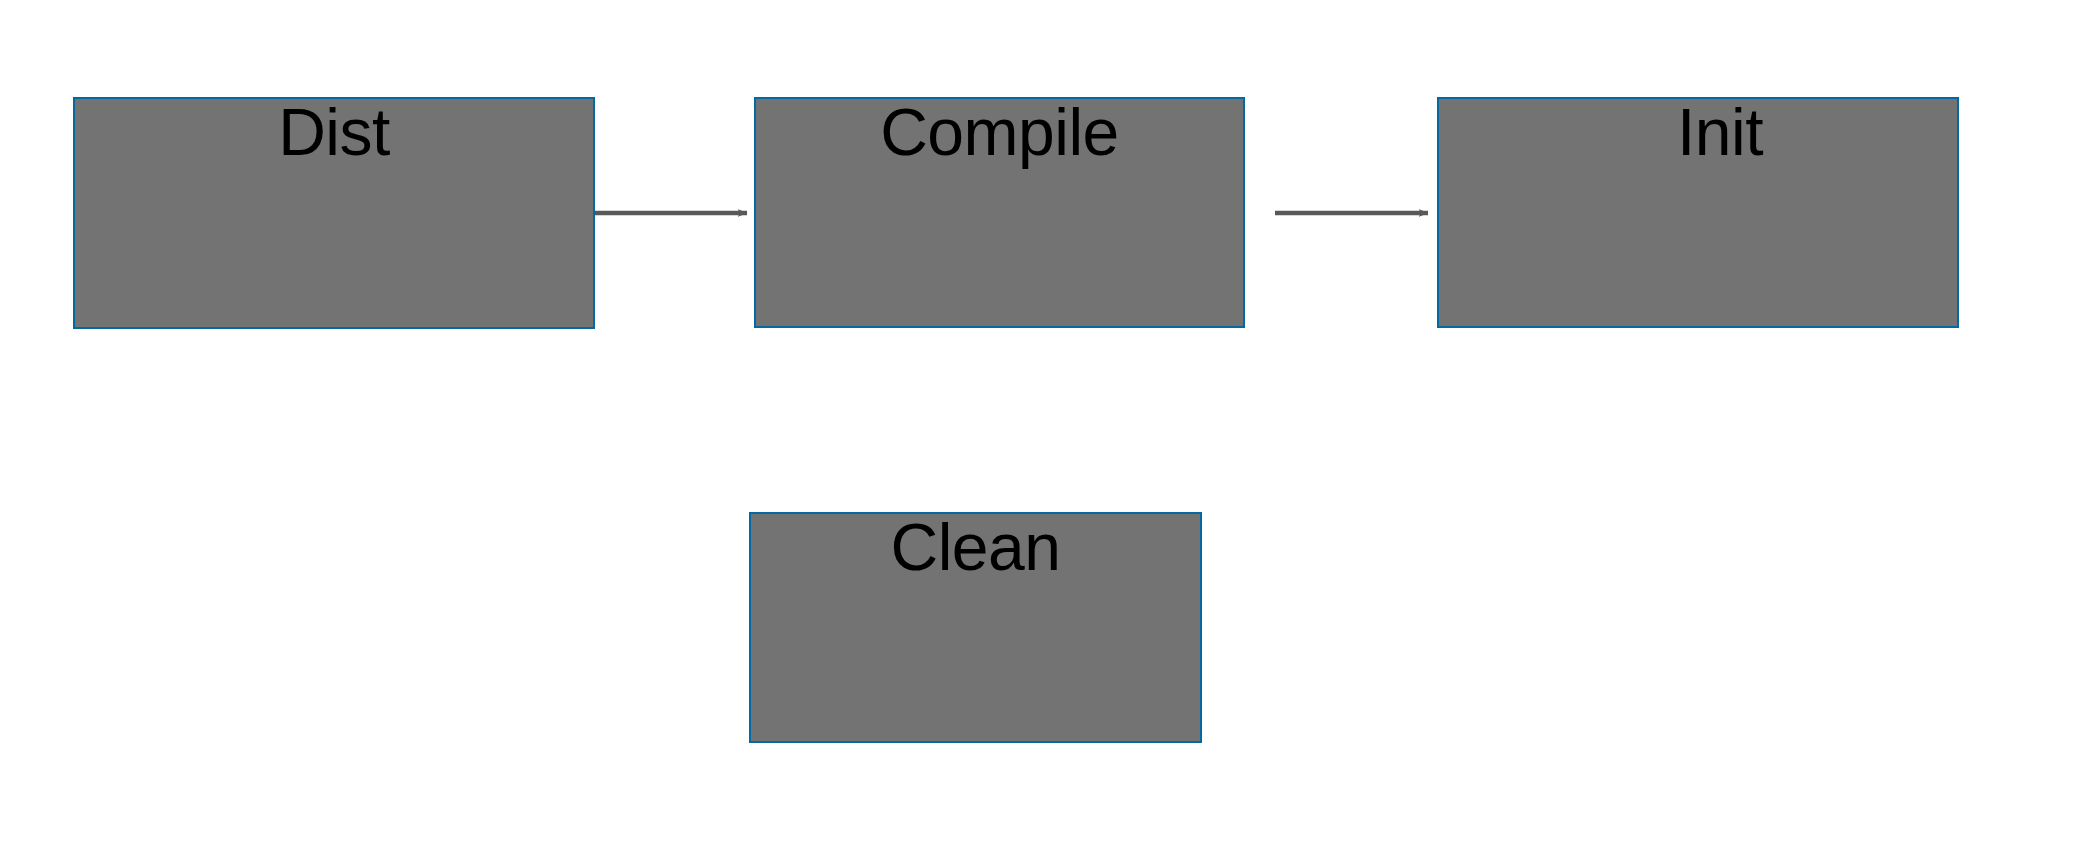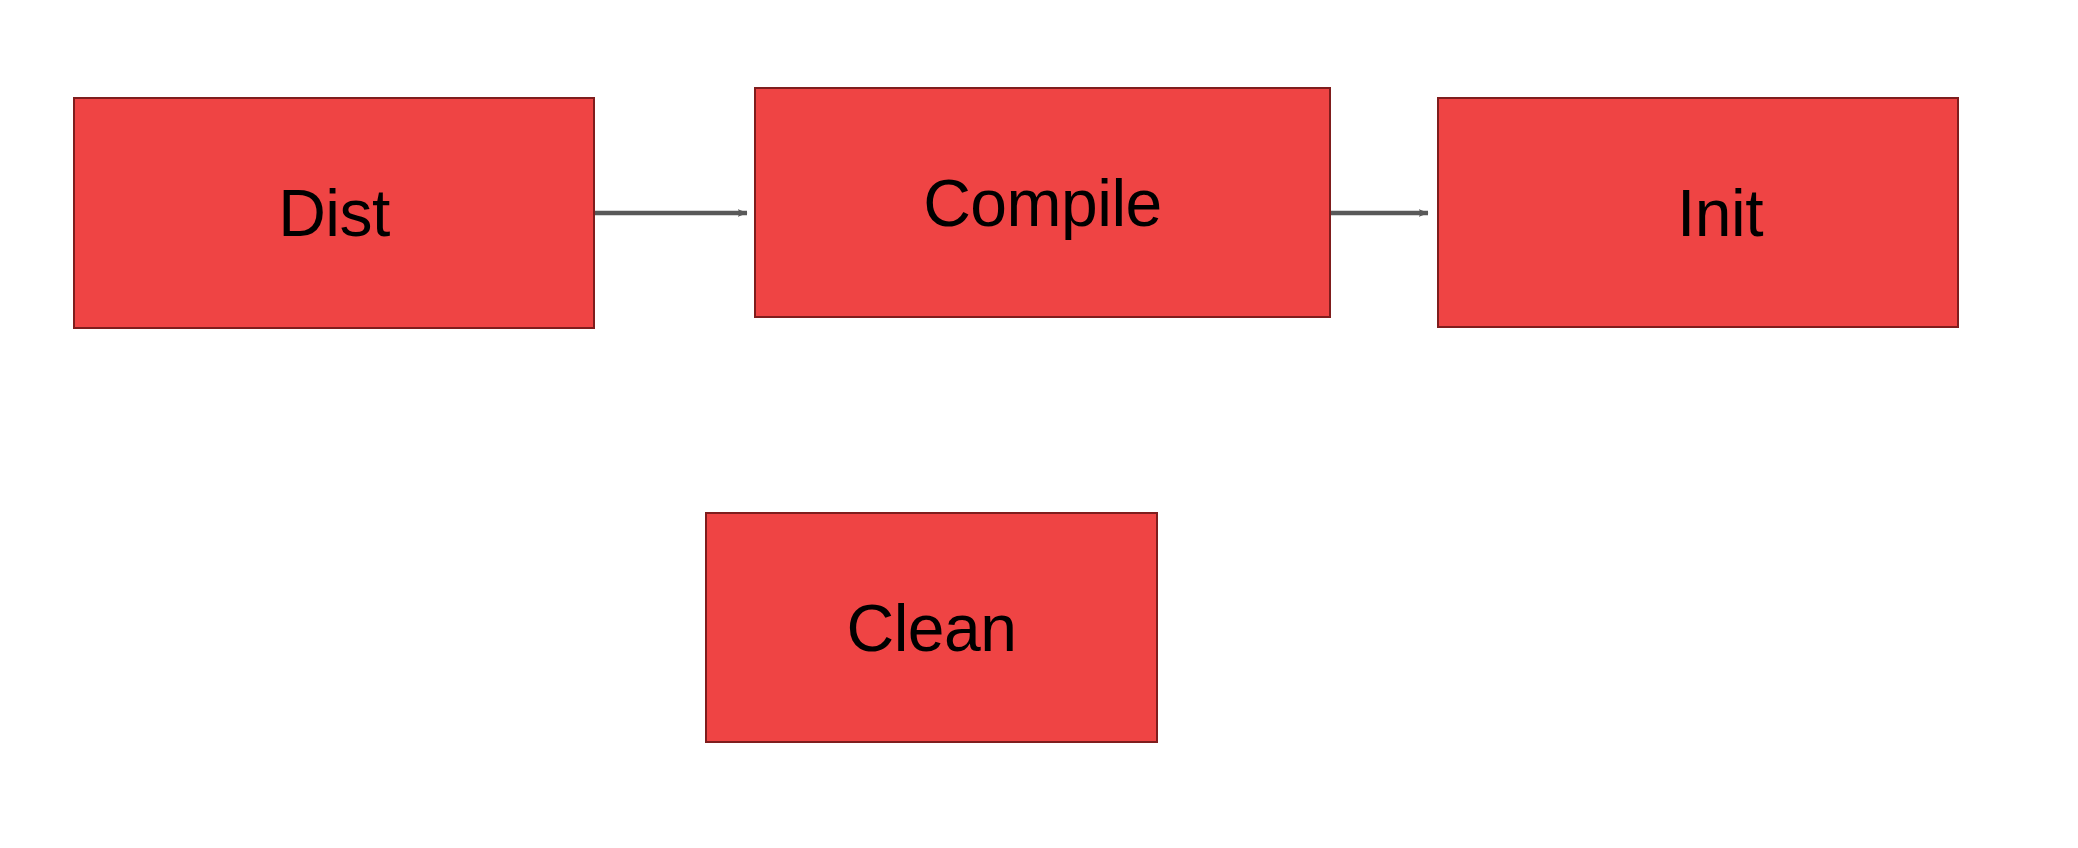--- a/index.html
+++ b/index.html
@@ -11,24 +11,23 @@
     position: relative;
     width: 2078px;
     height: 848px;
     background: #ffffff;
     overflow: hidden;
     font-family: "Liberation Sans", sans-serif;
   }
   .node {
     position: absolute;
     box-sizing: border-box;
-    background: #ef4444;
-    border: 2px solid #7f1d1d;
+    background: #737373;
+    border: 2px solid #0369a1;
     display: flex;
-    align-items: center;
     justify-content: center;
   }
   .node-label {
     font-family: "Liberation Sans", sans-serif;
     font-size: 66px;
     font-weight: 400;
     color: #000000;
     line-height: 1;
     letter-spacing: -0.5px;
     white-space: nowrap;
@@ -59,25 +58,25 @@
     </g>
     <g>
       <line x1="1275" y1="213" x2="1428" y2="213" stroke="#595959" stroke-width="4.5" marker-end="url(#arrowhead)"></line>
     </g>
   </svg>
 
   <div class="node" style="left:73px; top:97px; width:522px; height:232px;">
     <span class="node-label">Dist</span>
   </div>
 
-  <div class="node" style="left:754px; top:87px; width:577px; height:231px;">
+  <div class="node" style="left:754px; top:97px; width:491px; height:231px;">
     <span class="node-label">Compile</span>
   </div>
 
   <div class="node" style="left:1437px; top:97px; width:522px; height:231px;padding-left:44px;">
     <span class="node-label">Init</span>
   </div>
 
-  <div class="node" style="left:705px; top:512px; width:453px; height:231px;">
+  <div class="node" style="left:749px; top:512px; width:453px; height:231px;">
     <span class="node-label">Clean</span>
   </div>
 
 </div>
 
 </body></html>

